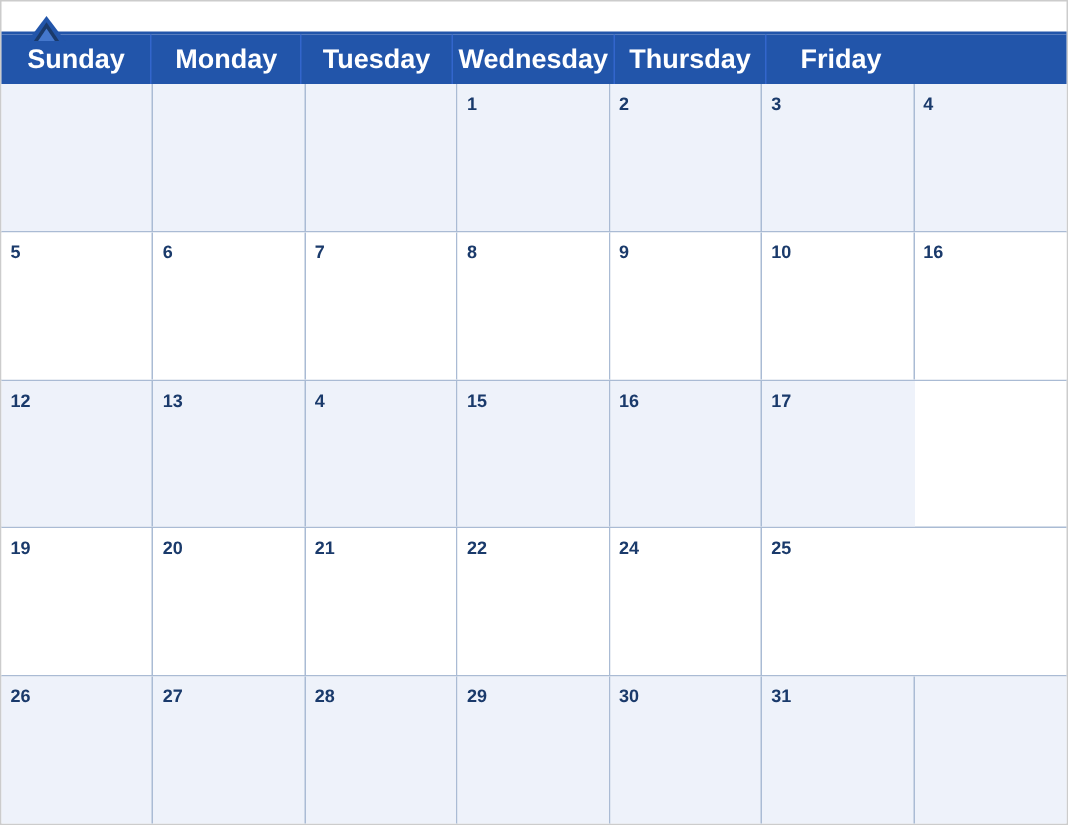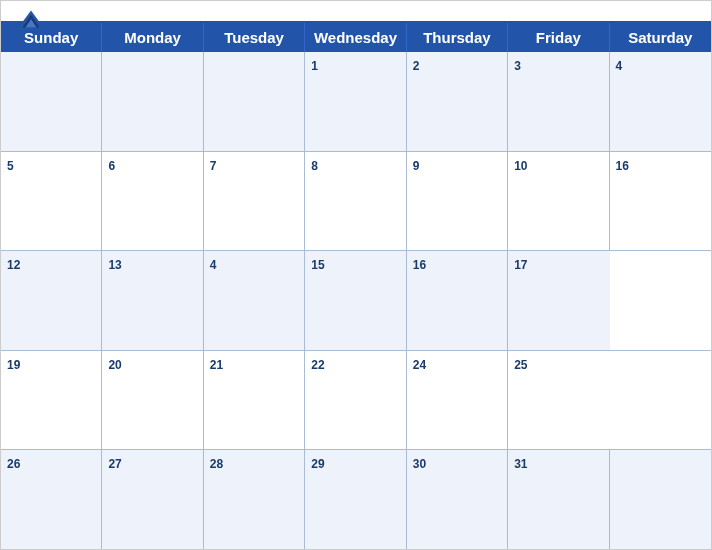--- a/index.html
+++ b/index.html
@@ -70,21 +70,21 @@
     }
     .day-headers {
       display: grid;
       grid-template-columns: repeat(7, 1fr);
       background: #2255aa;
     }
     .day-header {
       color: #fff;
       text-align: center;
       padding: 6px 4px;
-      font-size: 15px;
+      font-size: 18px;
       font-weight: bold;
       border-right: 1px solid #3366cc;
     }
     .day-header:last-child {
       border-right: none;
     }
     .weeks-container {
       flex: 1;
       display: flex;
       flex-direction: column;
@@ -144,21 +144,20 @@
   </div>
 
   <div class="calendar-grid">
     <div class="day-headers">
     <div class="day-header">Sunday</div>
         <div class="day-header">Monday</div>
         <div class="day-header">Tuesday</div>
         <div class="day-header">Wednesday</div>
         <div class="day-header">Thursday</div>
         <div class="day-header">Friday</div>
-        <div class="day-header">Saturday</div>
       </div>
     <div class="weeks-container">
     <div class="week-row">
           <div class="day-cell empty"><span class="day-number"></span></div>
           <div class="day-cell empty"><span class="day-number"></span></div>
           <div class="day-cell empty"><span class="day-number"></span></div>
           <div class="day-cell"><span class="day-number">1</span></div>
           <div class="day-cell"><span class="day-number">2</span></div>
           <div class="day-cell"><span class="day-number">3</span></div>
           <div class="day-cell"><span class="day-number">4</span></div>

